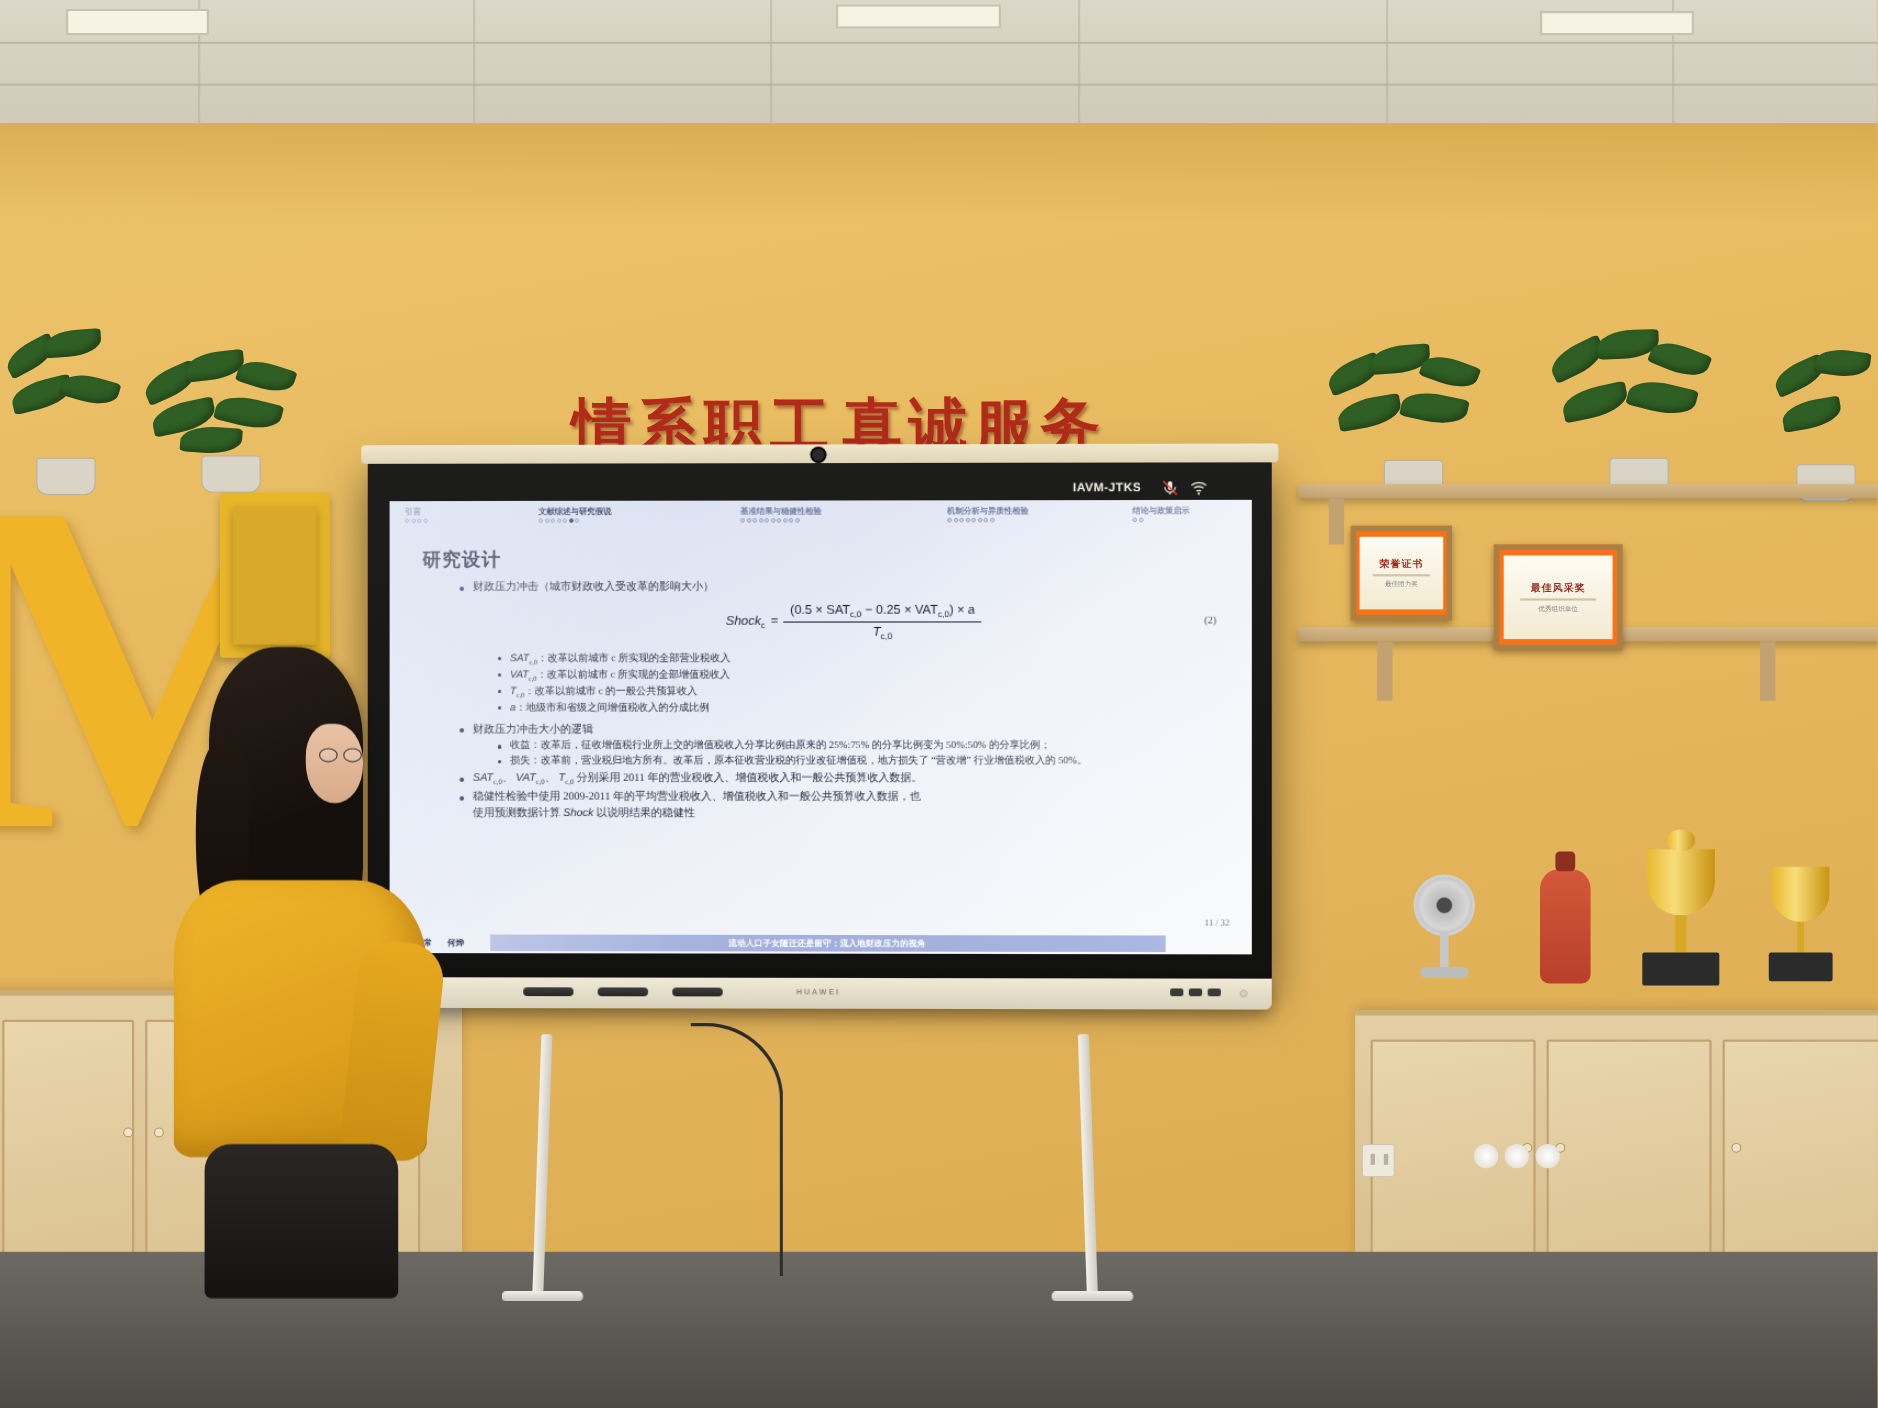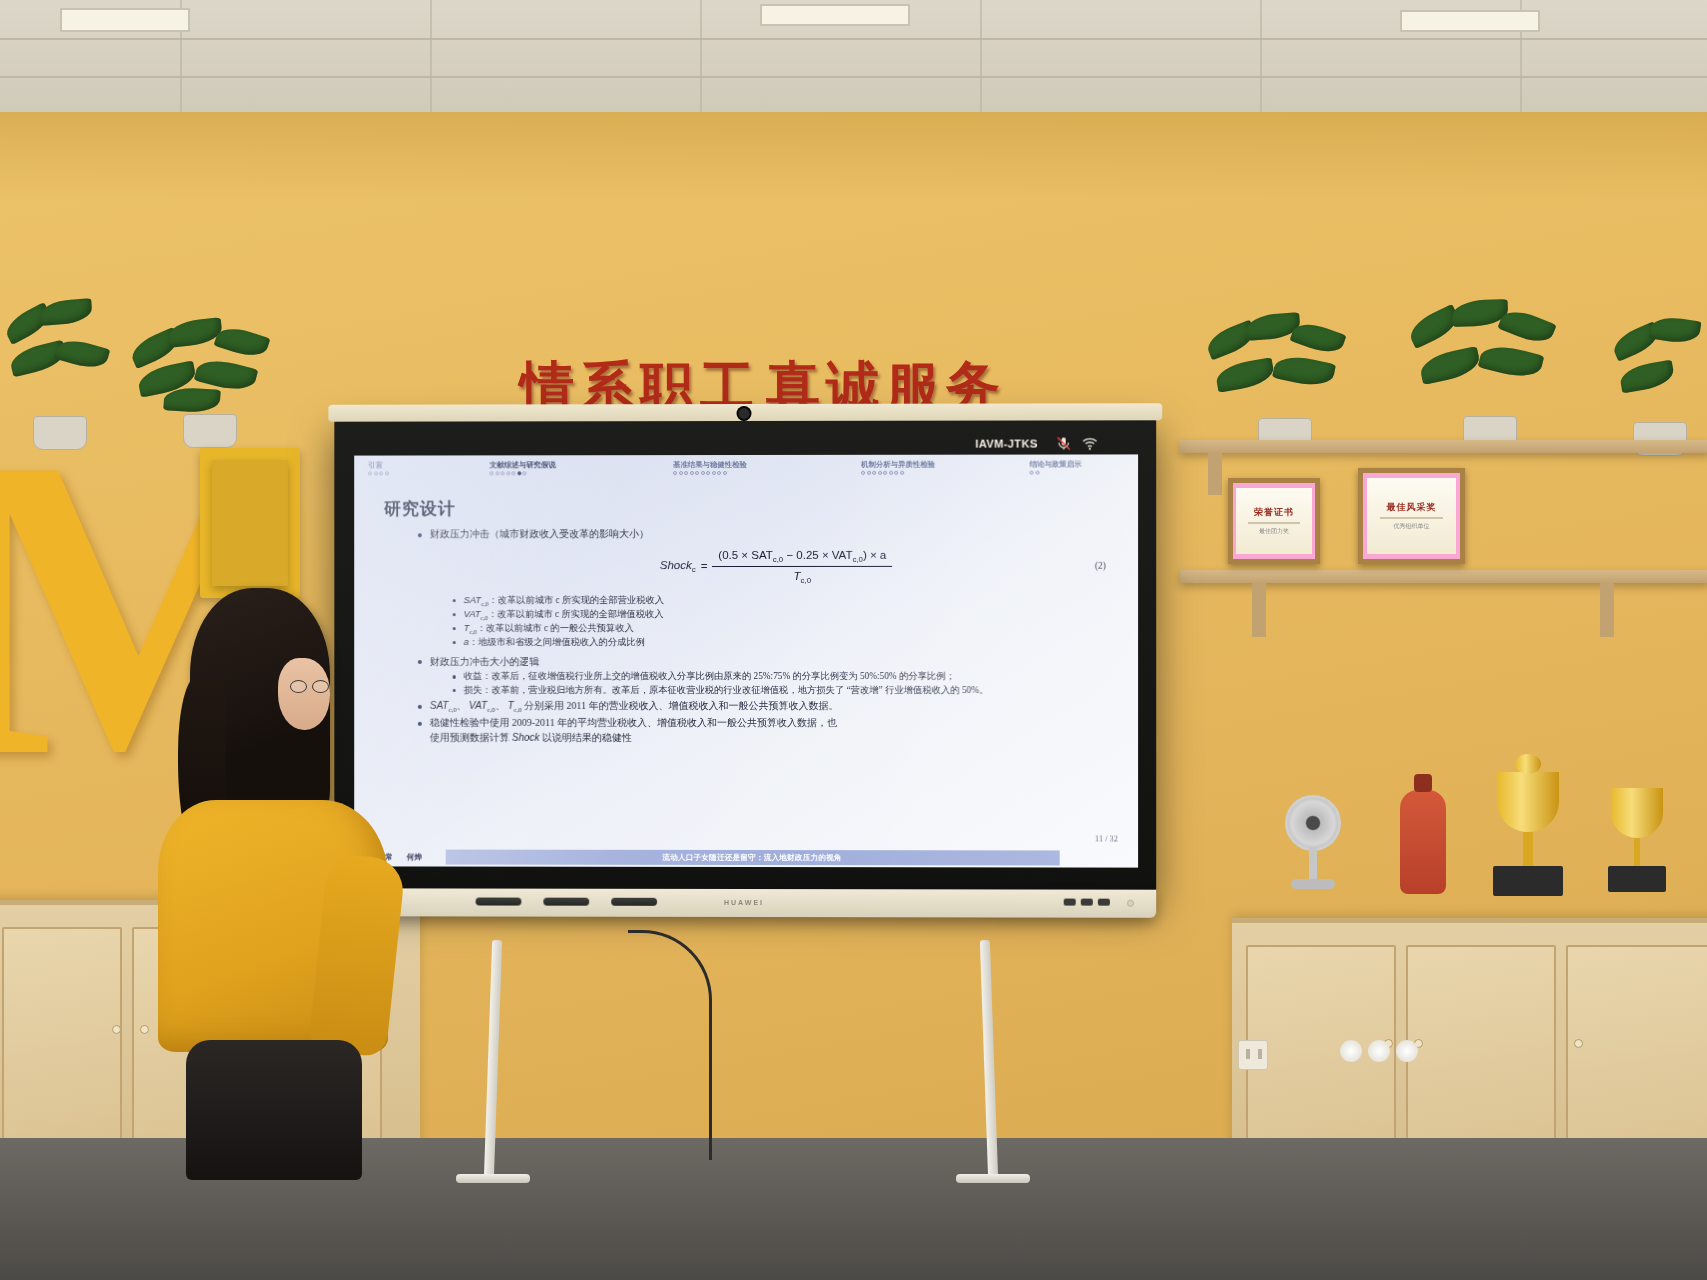--- a/index.html
+++ b/index.html
@@ -66,21 +66,21 @@
 
   
   .shelf {
     position:absolute; background:linear-gradient(#d6b987,#c3a271);
     box-shadow:0 4px 8px rgba(0,0,0,.25);
   }
   .bracket {
     position:absolute; width:14px; background:#c3a271;
   }
   .frame {
-    position:absolute; background:#f9a8d4; border:5px solid #a98145;
+    position:absolute; background:#f97316; border:5px solid #a98145;
     box-shadow:0 3px 7px rgba(0,0,0,.35);
     display:flex; align-items:center; justify-content:center;
     overflow:hidden;
   }
   .frame-inner {
     width:92%; height:88%;
     background:linear-gradient(#fdfbf2,#f2ead2);
     display:flex; flex-direction:column; align-items:center; justify-content:center;
     gap:3px;
   }
@@ -442,21 +442,21 @@
   <div class="bracket" style="left:1600px;top:583px;height:54px"></div>
   <div class="bracket" style="left:1252px;top:583px;height:54px"></div>
 
   <div class="frame" style="left:1228px;top:478px;width:92px;height:86px">
     <div class="frame-inner">
       <div class="ft">荣誉证书</div>
       <div class="fl"></div>
       <div class="fs">最佳团力奖</div>
     </div>
   </div>
-  <div class="frame" style="left:1358px;top:468px;width:107px;height:96px">
+  <div class="frame" style="left:1358px;top:495px;width:117px;height:96px">
     <div class="frame-inner">
       <div class="ft">最佳风采奖</div>
       <div class="fl"></div>
       <div class="fs">优秀组织单位</div>
     </div>
   </div>
 
   <div class="trophy" style="left:244px;top:490px;width:54px;height:78px">
     <div class="tr-cup" style="top:6px;width:36px;height:34px"></div>
     <div class="tr-stem" style="top:40px;height:18px"></div>

